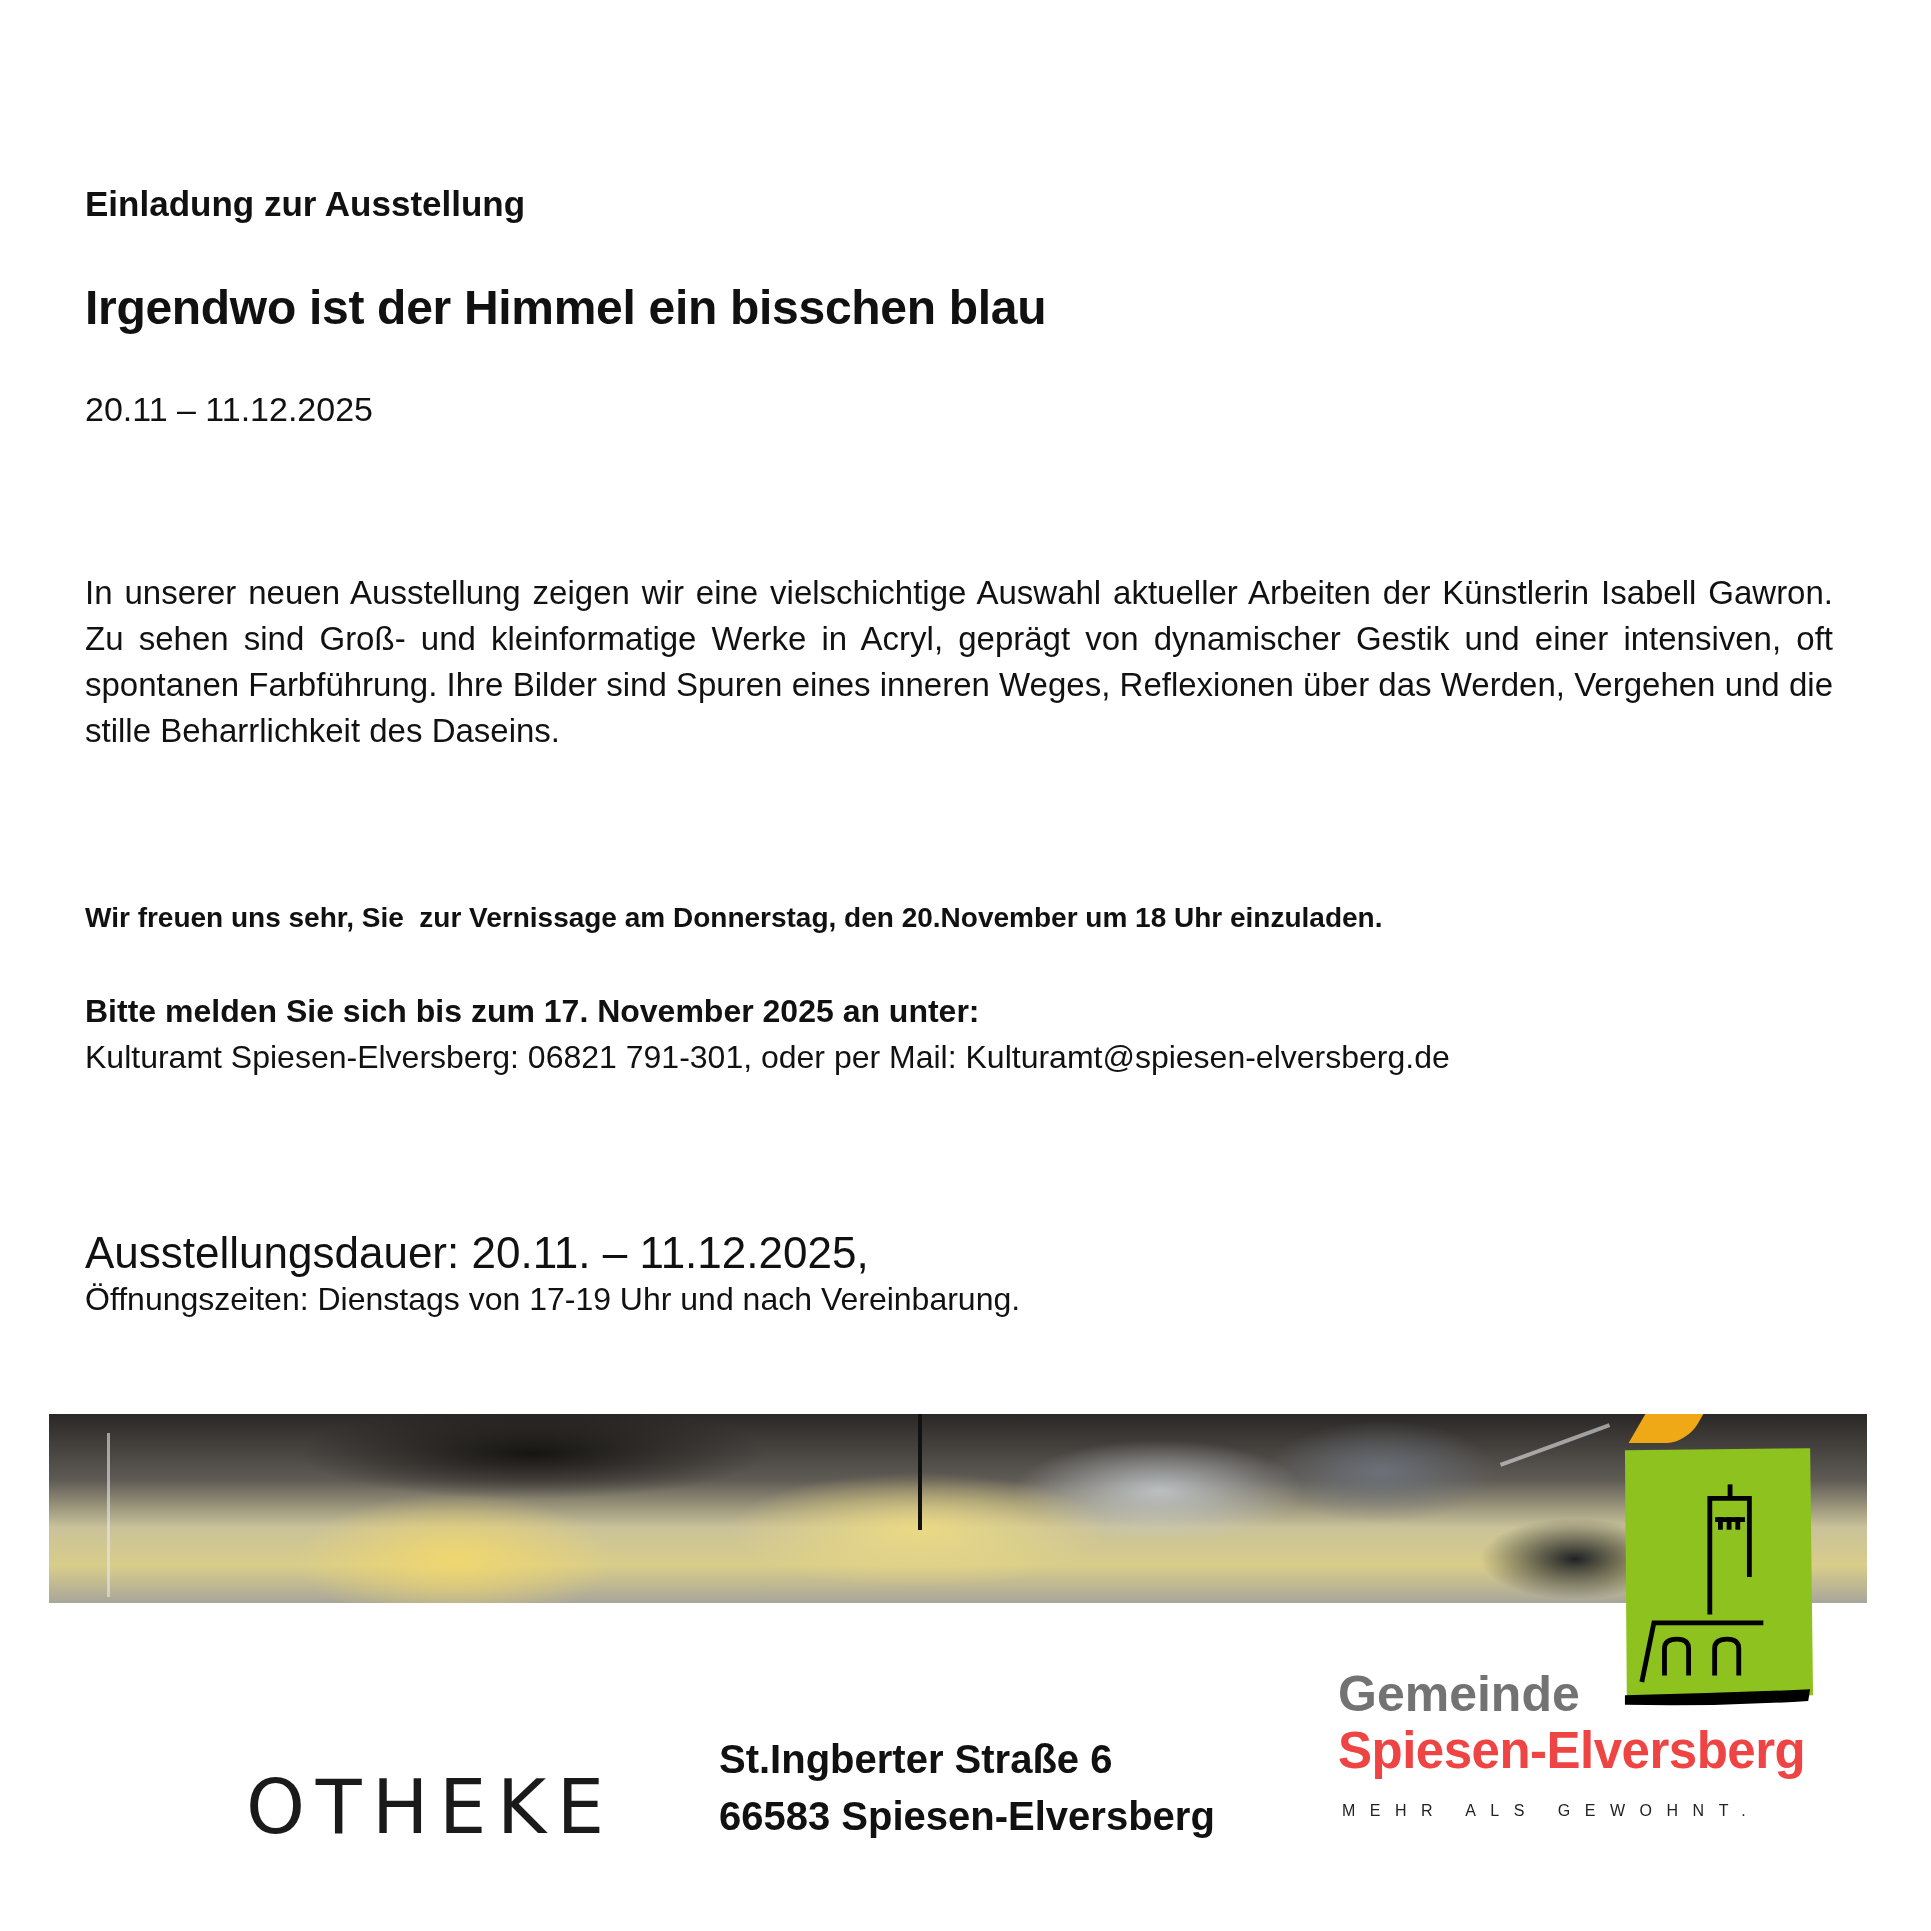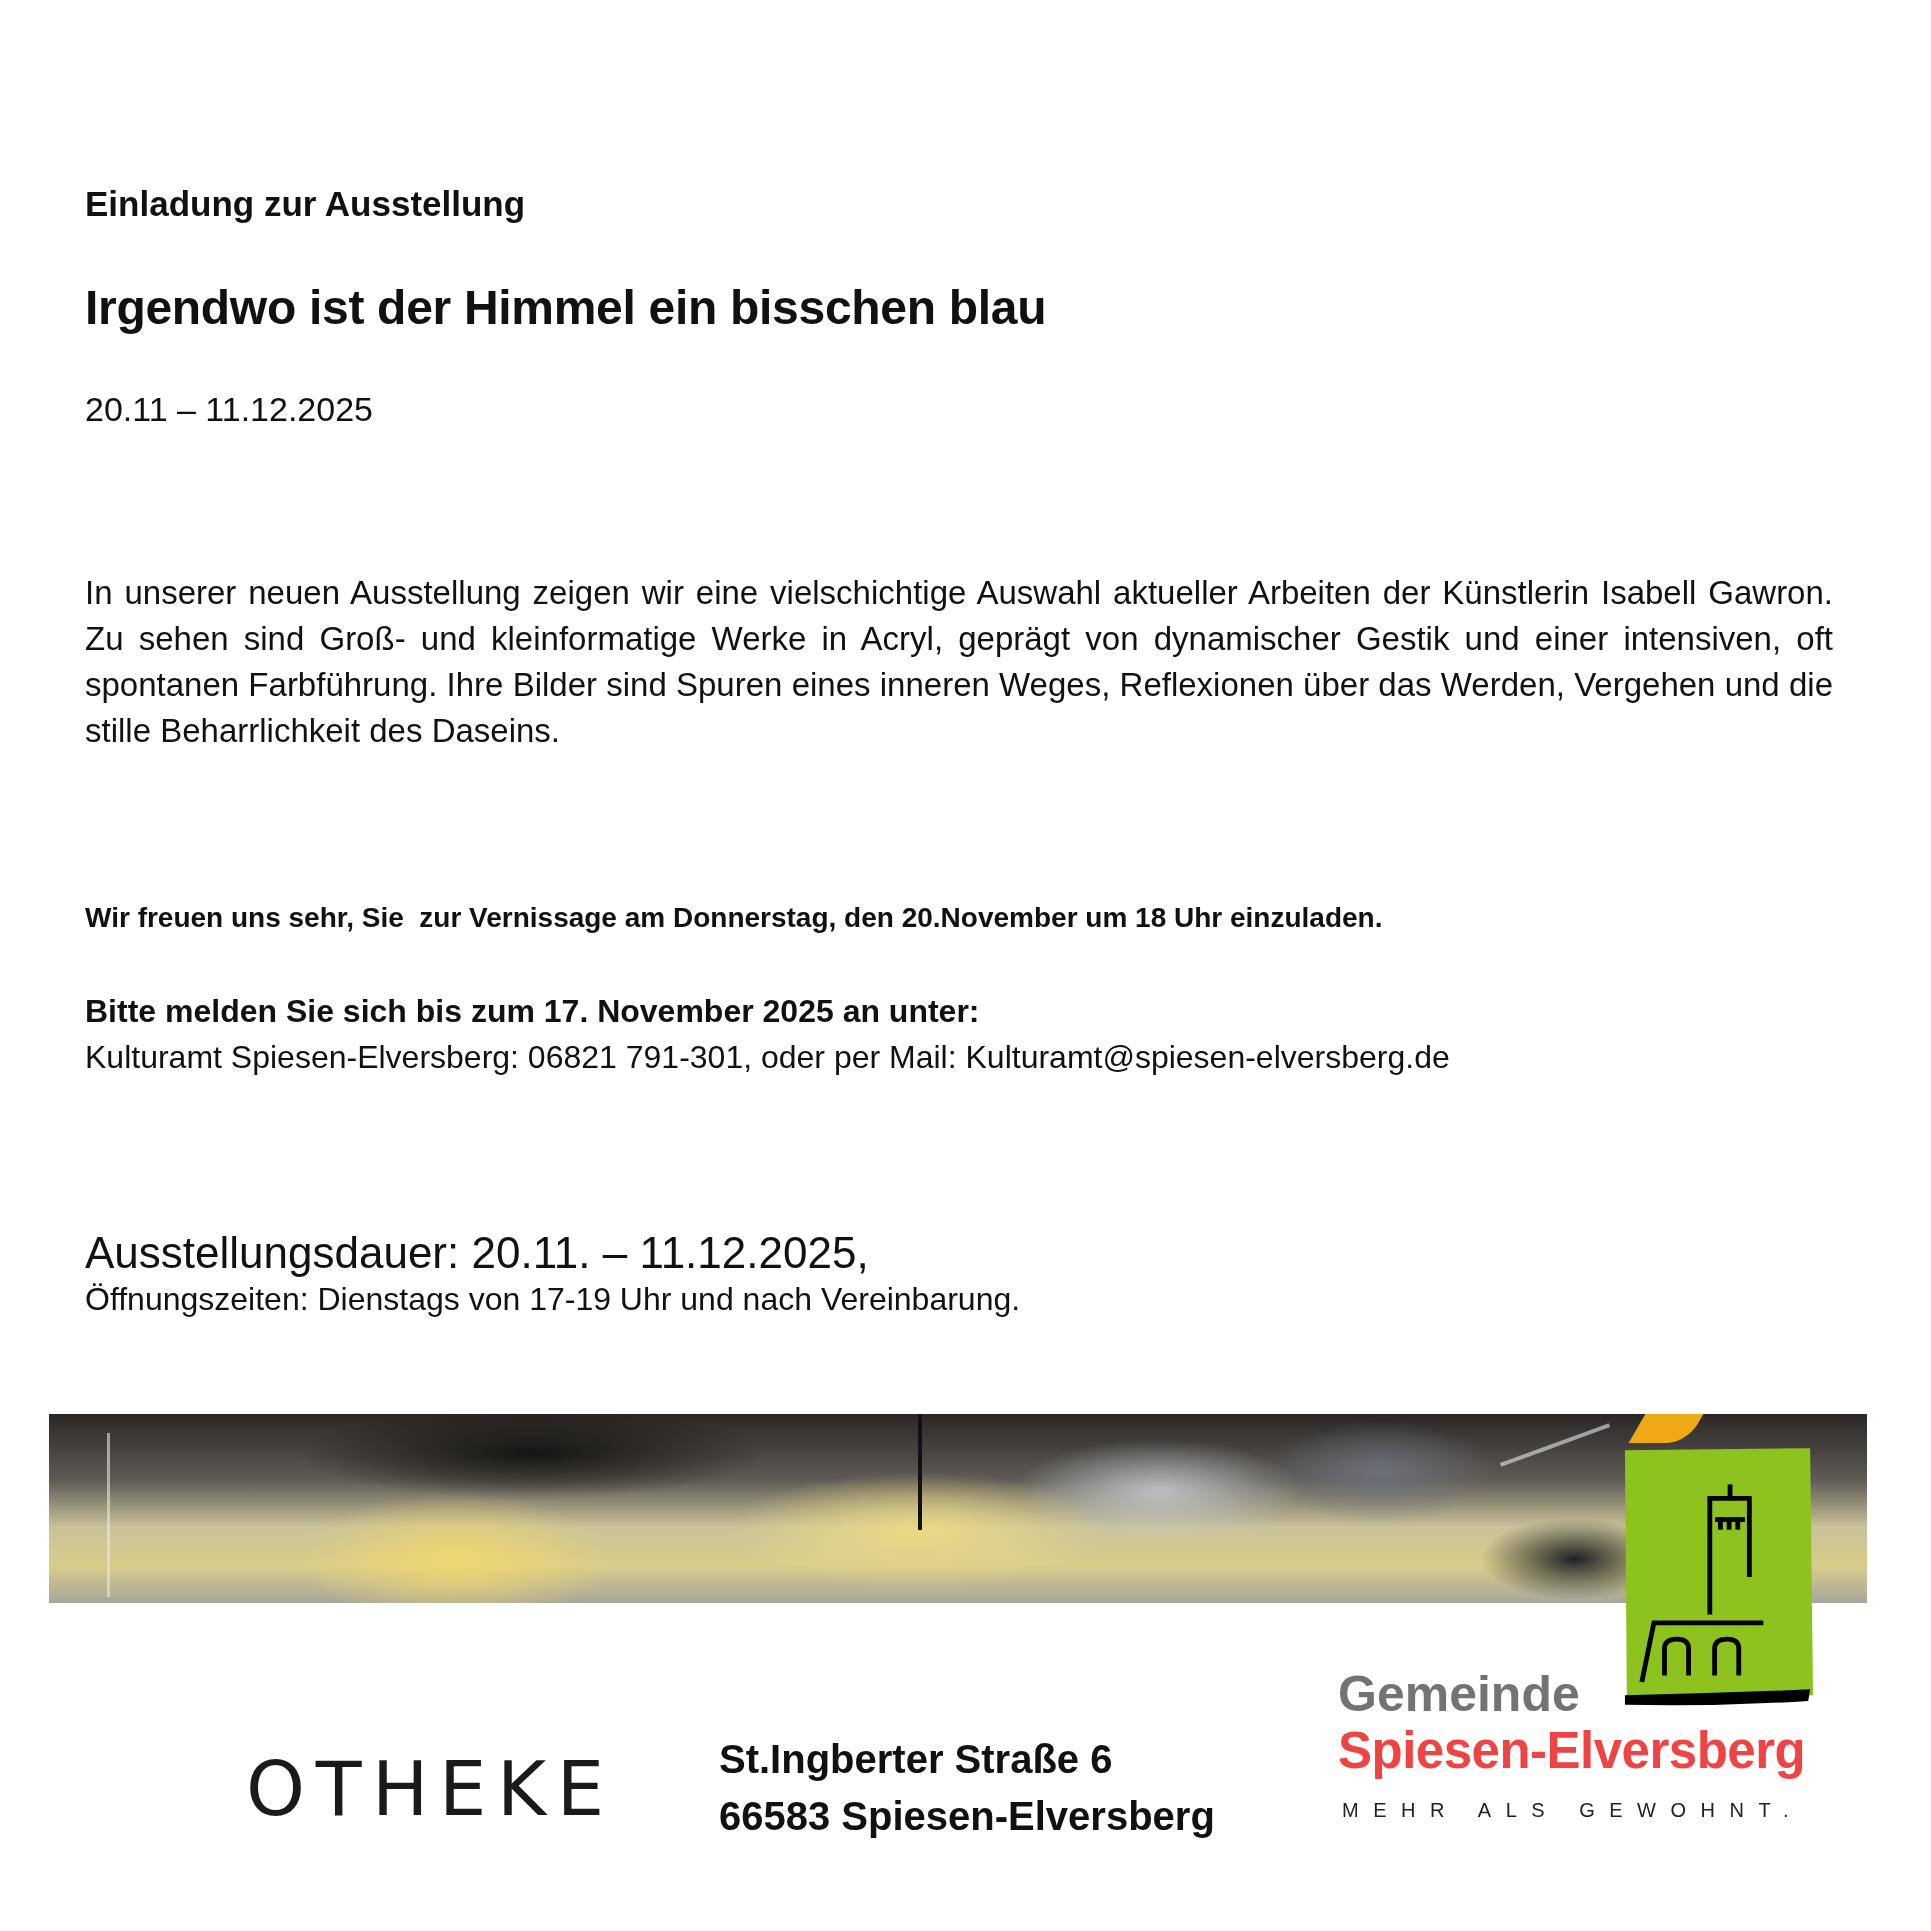--- a/index.html
+++ b/index.html
@@ -26,29 +26,29 @@
               radial-gradient(ellipse 154px 68px at 1332px 58px, rgba(110,115,125,0.9) 0%, rgba(110,115,125,0) 75%),
               linear-gradient(180deg, #2a2726 0%, #5f5b55 35%, #c9c29a 60%, #d9cd8a 80%, #a8a69a 100%);
           }
   .banner .streak { position: absolute; background: rgba(230,232,235,0.6); }
   .banner .orange { position: absolute; left: 1588px; top: 0; width: 58px; height: 29px;
                     background: #f0a916; transform: skewX(-30deg); border-radius: 0 0 19.3px 0; }
 
   .artotheke { left: 53px; top: 1656px; width: 599px; height: 193px; }
   .art-script { position: absolute; left: 0; top: 0; font-family: "DejaVu Serif", serif; font-style: italic;
                 font-size: 145px; line-height: 183px; font-weight: 400; letter-spacing: -5.8px; color: #1a1a1a; }
-  .art-caps { position: absolute; left: 193px; top: 90px; font-family: "DejaVu Sans", sans-serif;
+  .art-caps { position: absolute; left: 193px; top: 108px; font-family: "DejaVu Sans", sans-serif;
               font-size: 75px; line-height: 87px; letter-spacing: 10.6px; color: #1a1a1a; }
 
   .addr1 { left: 719px; top: 1735px; font-size: 40px; line-height: 48px; font-weight: 700; white-space: nowrap; }
   .addr2 { left: 719px; top: 1792px; font-size: 40px; line-height: 48px; font-weight: 700; white-space: nowrap; }
 
   .gem-label { left: 1338px; top: 1665px; font-size: 50px; line-height: 58px; font-weight: 700; color: #737373; white-space: nowrap; }
   .gem-name { left: 1338px; top: 1722px; font-size: 51px; line-height: 58px; font-weight: 700; color: #ef4444; white-space: nowrap; letter-spacing: -0.5px; }
-  .gem-tag { left: 1342px; top: 1798px; font-size: 20px; line-height: 25px; color: #222; letter-spacing: 14.5px; white-space: nowrap; }
+  .gem-tag { left: 1342px; top: 1798px; font-size: 16px; line-height: 25px; color: #222; letter-spacing: 14.5px; white-space: nowrap; }
 
   .green-logo { left: 1623px; top: 1446px; width: 191px; height: 261px; }
 </style>
 </head>
 <body>
 
 <div class="abs kicker">Einladung zur Ausstellung</div>
 <h1 class="abs title" style="margin:0">Irgendwo ist der Himmel ein bisschen blau</h1>
 <div class="abs dates">20.11 – 11.12.2025</div>
 

